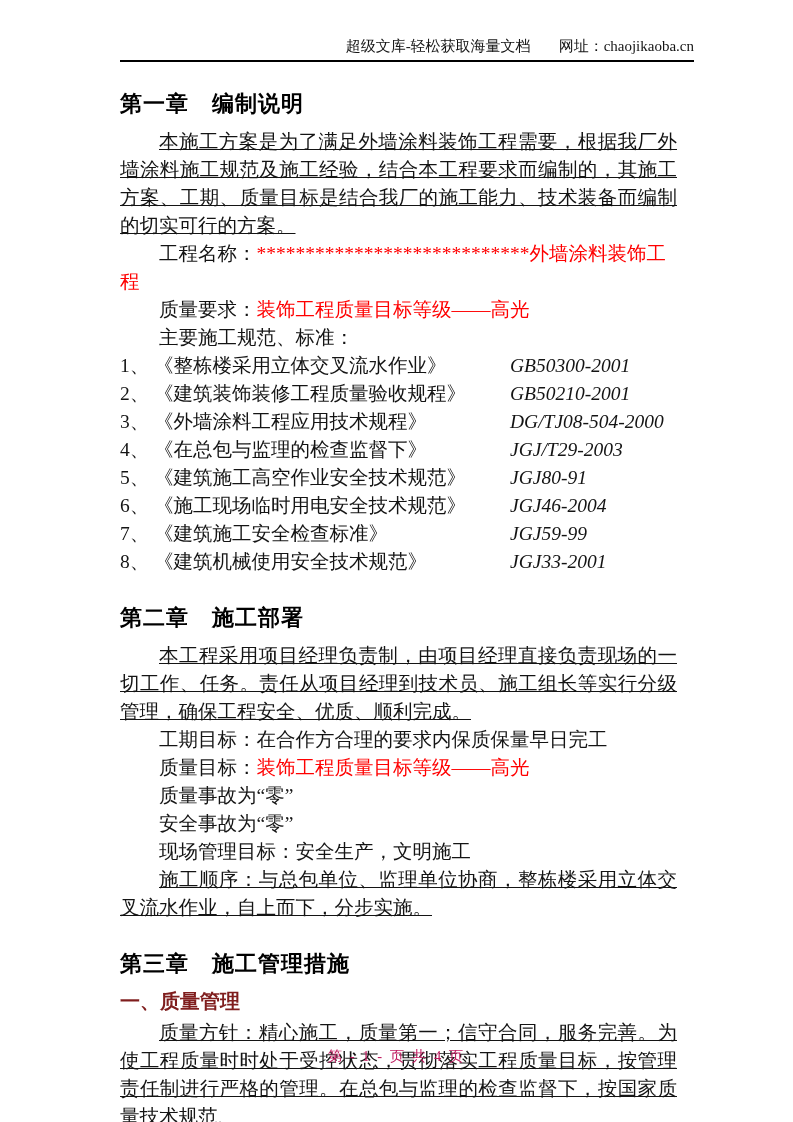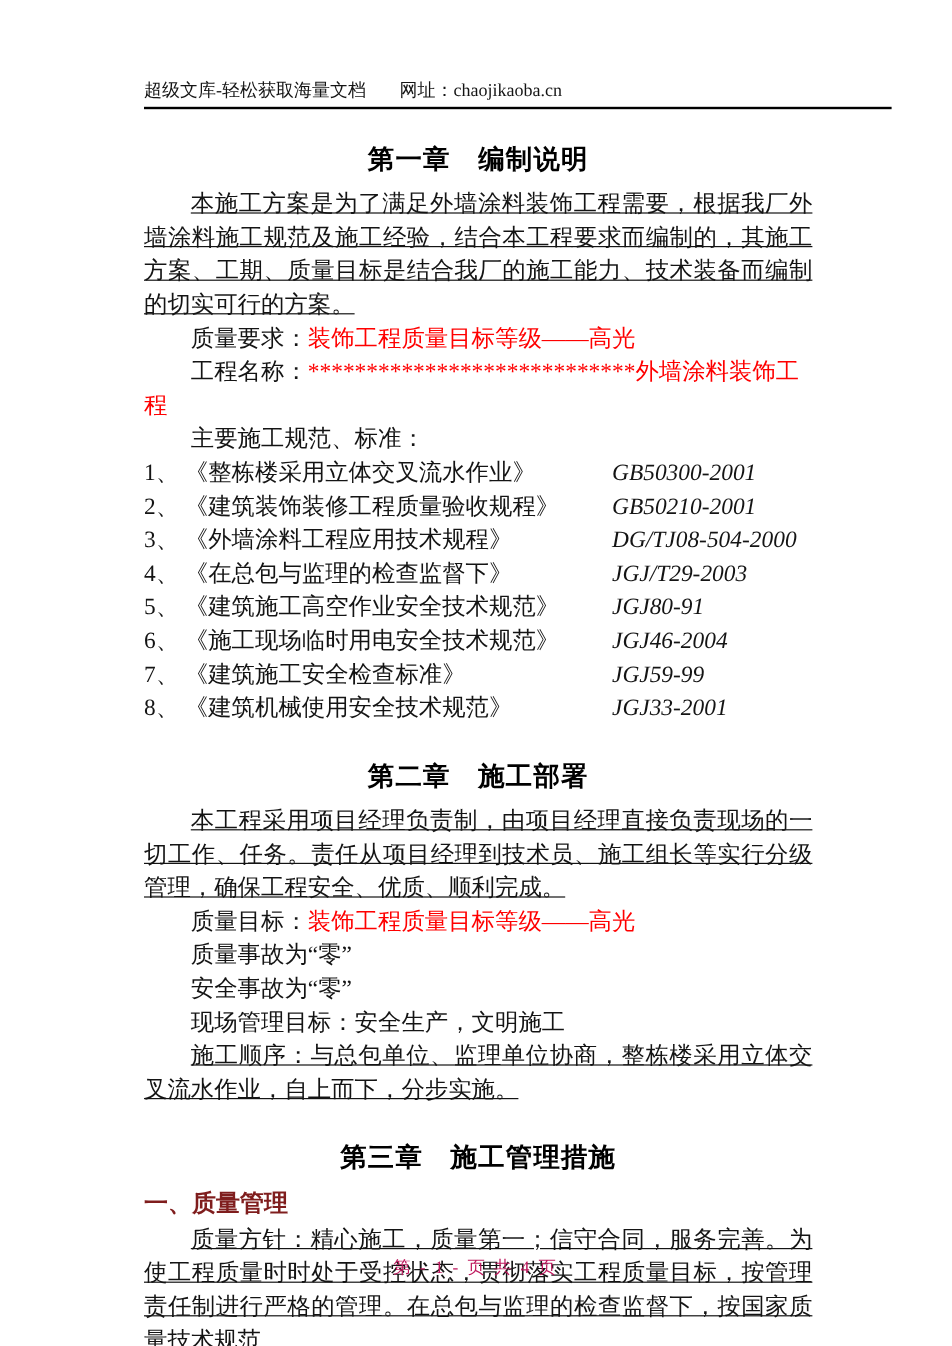--- a/index.html
+++ b/index.html
@@ -10,34 +10,35 @@
     font-family: "Liberation Serif", "DejaVu Serif", serif;
     color: #141414;
   }
   .page {
     position: relative;
     width: 793px; height: 1122px;
     overflow: hidden;
     background: #ffffff;
   }
   .doc-header {
-    margin: 0 50px 0 120px;
-    padding-top: 66px;
+    margin: 0 99px 0 120px;
+    padding-top: 37px;
     padding-bottom: 4px;
     border-bottom: 2px solid #000;
+    text-align: right;
     font-size: 15px;
     white-space: nowrap;
   }
   .doc-header .gap { display: inline-block; width: 28px; }
   .content { margin: 0 116px 0 120px; }
   h1.chapter {
     font-family: "Liberation Sans", "DejaVu Sans", sans-serif;
     font-weight: bold;
     font-size: 22px;
-    text-align: center;
+    text-align: left;
     margin: 27px 0 9px 0;
     letter-spacing: 1px;
     color: #000;
   }
   h2.sub {
     font-family: "Liberation Sans", "DejaVu Sans", sans-serif;
     font-weight: bold;
     font-size: 20px;
     margin: 8px 0 4px 0;
     color: #7f1d1d;
@@ -82,25 +83,25 @@
     <span>超级文库-轻松获取海量文档</span><span class="gap"></span><span>网址：</span><span>chaojikaoba.cn</span>
   </div>
 
   <div class="content">
 
     <h1 class="chapter">第一章　编制说明</h1>
 
     <p class="body">本施工方案是为了满足外墙涂料装饰工程需要，根据我厂外墙涂料施工规范及施工经验，结合本工程要求而编制的，其施工方案、工期、质量目标是结合我厂的施工能力、技术装备而编制的切实可行的方案。</p>
 
     <div class="line">
-      <span>质量要求：</span><span class="red">装饰工程质量目标等级——高光</span>
+      <span>工程名称：</span><span class="red">****************************外墙涂料装饰工程</span>
     </div>
 
     <div class="line">
-      <span>工程名称：</span><span class="red">****************************外墙涂料装饰工程</span>
+      <span>质量要求：</span><span class="red">装饰工程质量目标等级——高光</span>
     </div>
 
     <div class="line">主要施工规范、标准：</div>
 
     <div class="std-list">
       <div class="std-row">
         <span class="std-no">1、</span><span class="std-name">《整栋楼采用立体交叉流水作业》</span><span class="std-code">GB50300-2001</span>
       </div>
       <div class="std-row">
         <span class="std-no">2、</span><span class="std-name">《建筑装饰装修工程质量验收规程》</span><span class="std-code">GB50210-2001</span>
@@ -122,20 +123,23 @@
       </div>
       <div class="std-row">
         <span class="std-no">8、</span><span class="std-name">《建筑机械使用安全技术规范》</span><span class="std-code">JGJ33-2001</span>
       </div>
     </div>
 
     <h1 class="chapter">第二章　施工部署</h1>
 
     <p class="body">本工程采用项目经理负责制，由项目经理直接负责现场的一切工作、任务。责任从项目经理到技术员、施工组长等实行分级管理，确保工程安全、优质、顺利完成。</p>
 
+    <div class="line">
+      <span>工期目标：</span><span>在合作方合理的要求内保质保量早日完工</span>
+    </div>
 
     <div class="line">
       <span>质量目标：</span><span class="red">装饰工程质量目标等级——高光</span>
     </div>
 
     <div class="line">质量事故为“零”</div>
     <div class="line">安全事故为“零”</div>
     <div class="line">现场管理目标：安全生产，文明施工</div>
 
     <p class="body">施工顺序：与总包单位、监理单位协商，整栋楼采用立体交叉流水作业，自上而下，分步实施。</p>

